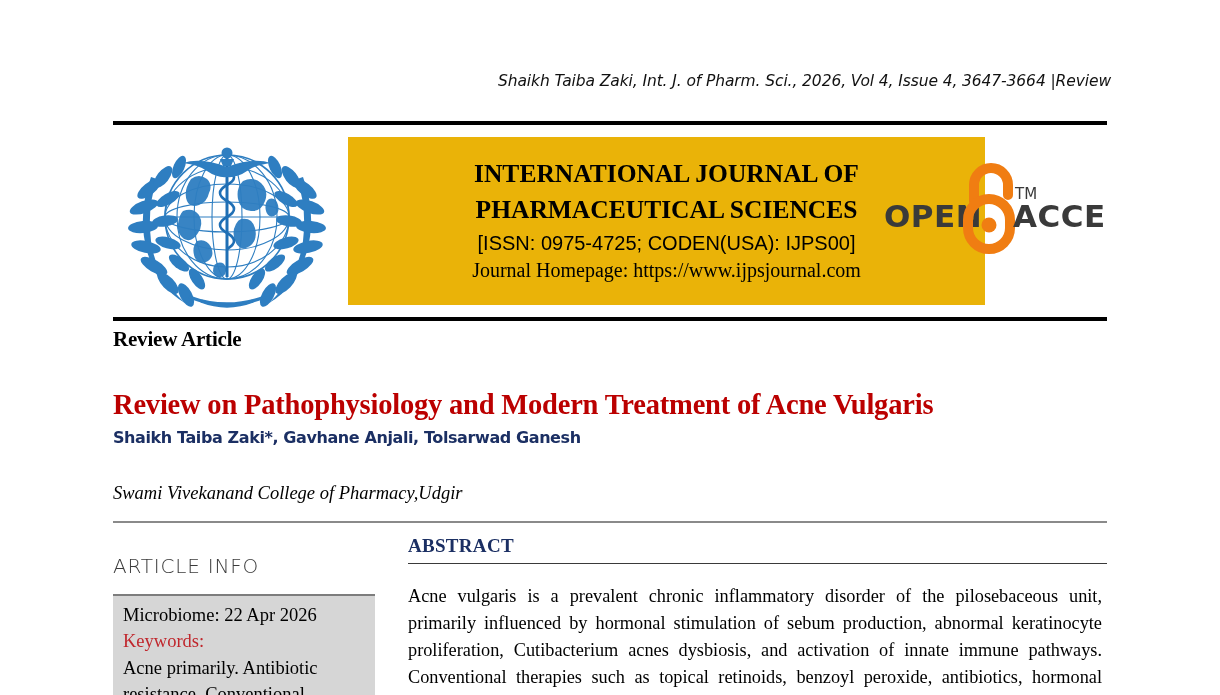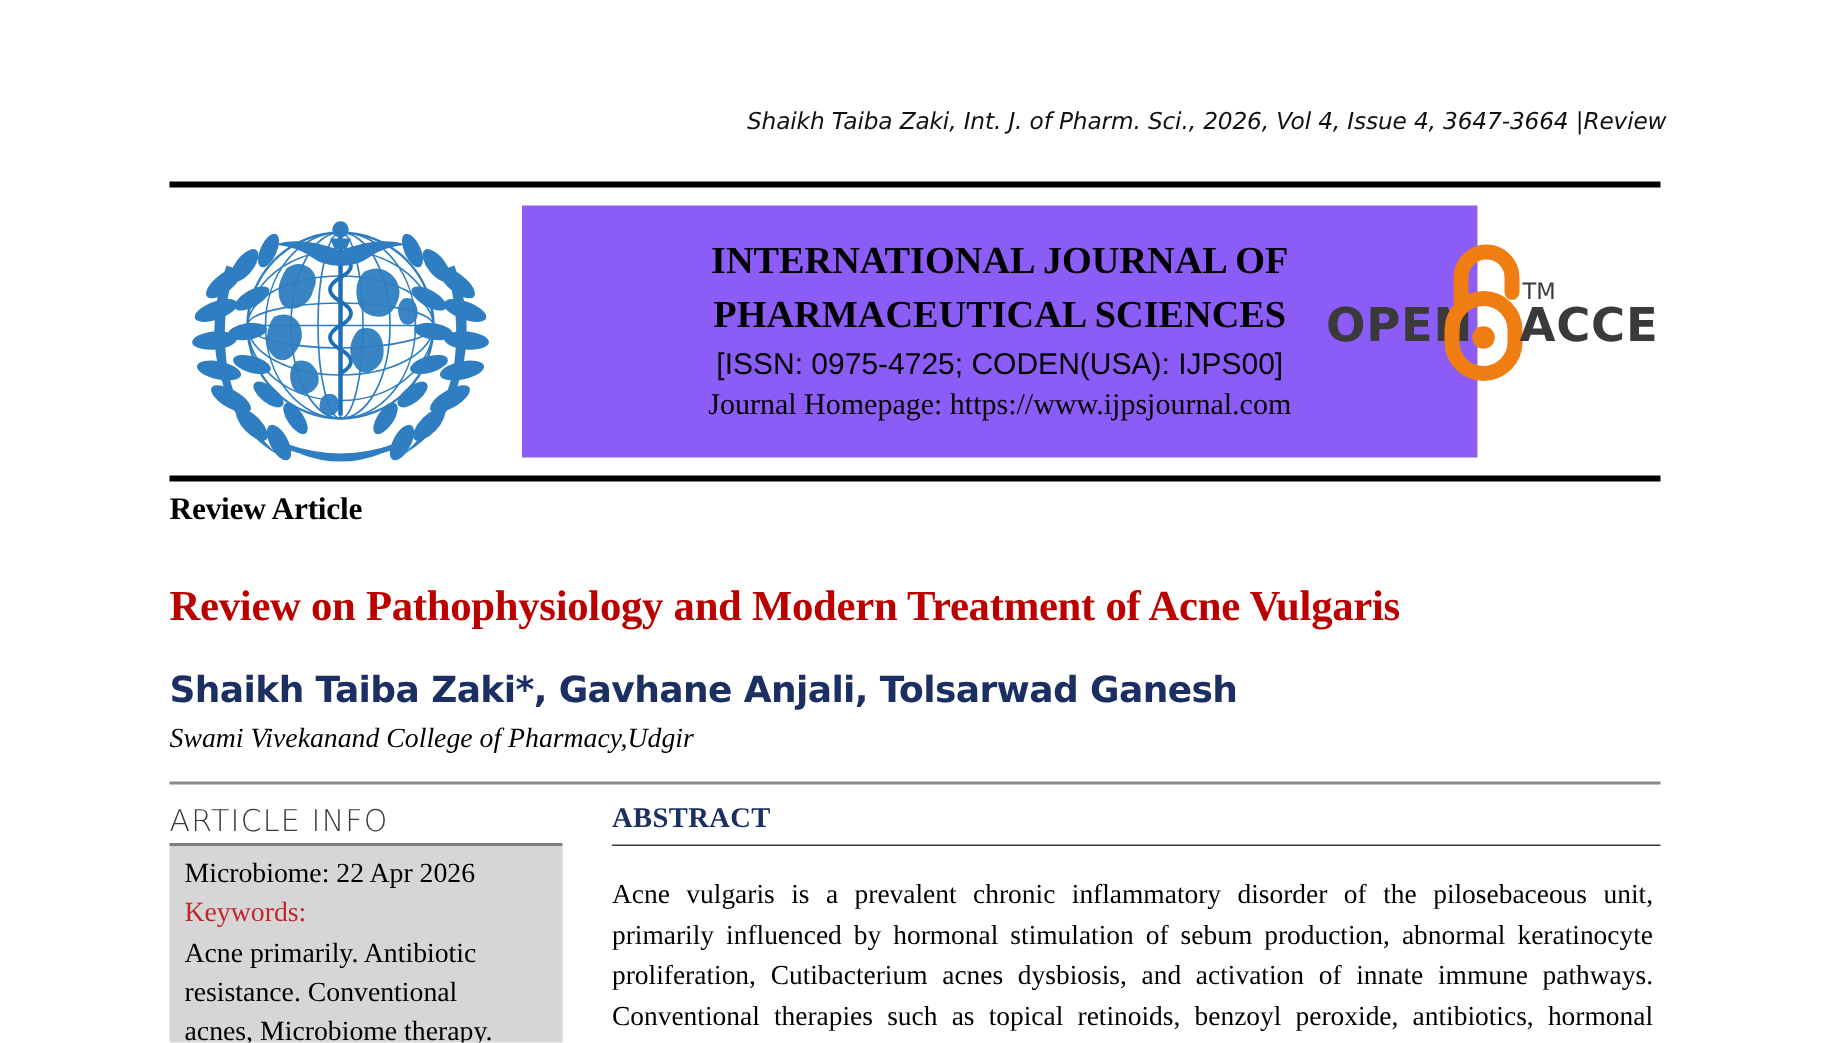--- a/index.html
+++ b/index.html
@@ -51,21 +51,21 @@
 
   .who-logo {
     position: absolute; left: 0px; top: 7px;
     width: 228px; height: 172px;
   }
 
   .journal-box {
     position: absolute;
     left: 235px; top: 7px;
     width: 637px; height: 168px;
-    background: #8b5cf6;
+    background: #eab308;
     display: flex;
     flex-direction: column;
     align-items: center;
     justify-content: center;
     padding: 4px 24px 6px;
   }
   .journal-title {
     font-family: "Liberation Serif", serif;
     font-weight: bold;
     font-size: 25.5px;
@@ -110,25 +110,24 @@
     font-size: 28.5px;
     color: #bb0000;
     letter-spacing: -0.2px;
     white-space: nowrap;
   }
   .authors {
     position: absolute;
     left: 113px; top: 428px; width: 994px;
     font-family: "DejaVu Sans", sans-serif;
     font-weight: bold;
-    font-size: 24px;
+    font-size: 16px;
     color: #1b2f63;
     letter-spacing: -0.4px;
     white-space: nowrap;
-    margin-top: 18px;
   }
   .affiliation {
     position: absolute;
     left: 113px; top: 483px; width: 994px;
     font-family: "Liberation Serif", serif;
     font-style: italic;
     font-size: 18.5px;
     color: #000;
     white-space: nowrap;
   }
@@ -143,21 +142,22 @@
     left: 408px; top: 536px; width: 699px;
   }
 
   .info-heading {
     font-family: "DejaVu Sans", sans-serif;
     font-weight: 300;
     font-size: 20px;
     letter-spacing: 0.8px;
     color: #3b3b3b;
     line-height: 1.15;
-    padding-bottom: 3px;
+    padding-bottom: 16px;
+    margin-top: 19px;
   }
   .info-rule {
     width: 262px; height: 2px; background: #7d7d7d; margin-bottom: 0px;
   }
   .info-box {
     background: #d6d6d6;
     width: 262px;
     padding: 6px 10px 10px 10px;
     font-family: "Liberation Serif", serif;
     font-size: 18.5px;

